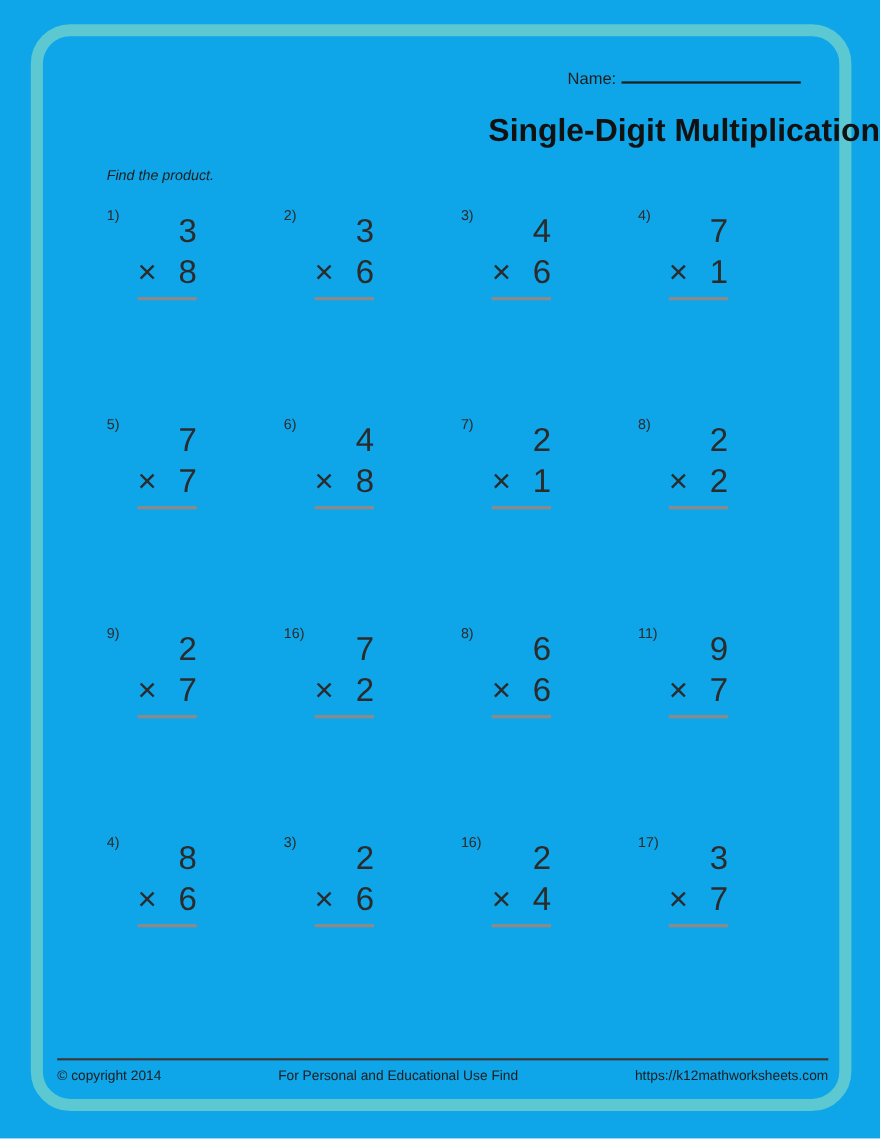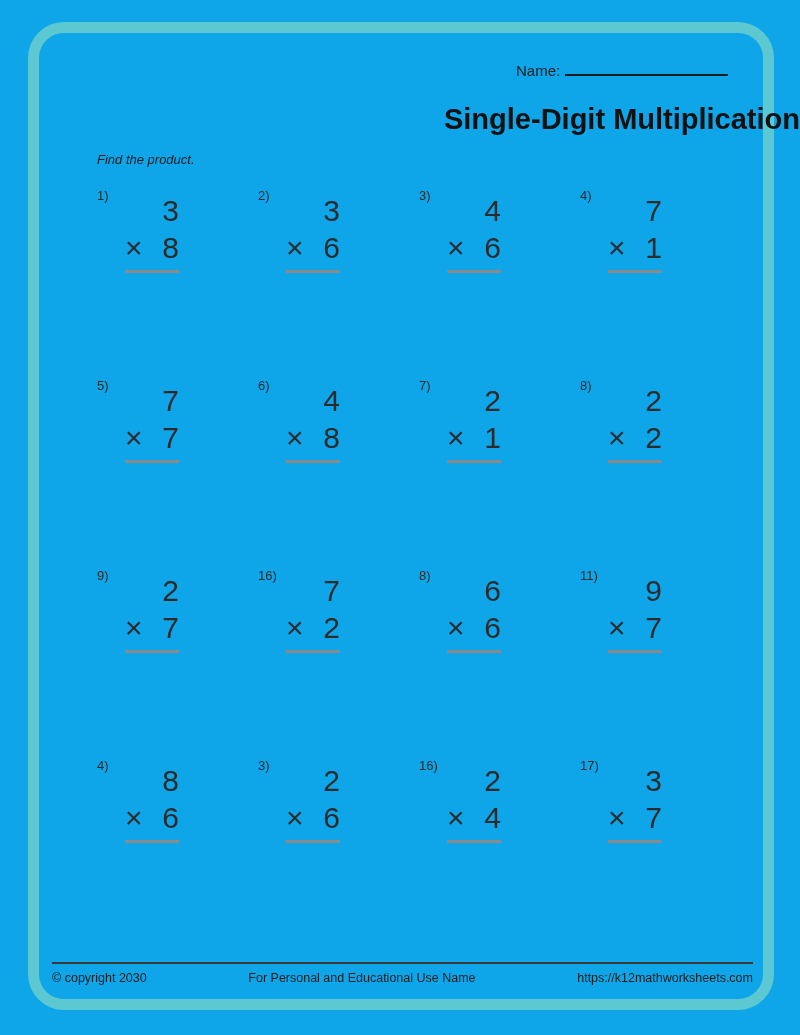--- a/index.html
+++ b/index.html
@@ -325,17 +325,17 @@
           <span>7</span>
         </div>
         <div class="p-line"></div>
       </div>
     </div>
 
   </div>
 
   <div class="footer-line"></div>
   <div class="footer-row">
-    <span>© copyright 2030</span>
-    <span>For Personal and Educational Use Name</span>
+    <span>© copyright 2014</span>
+    <span>For Personal and Educational Use Find</span>
     <span>https://k12mathworksheets.com</span>
   </div>
 </div>
 
 </body></html>

